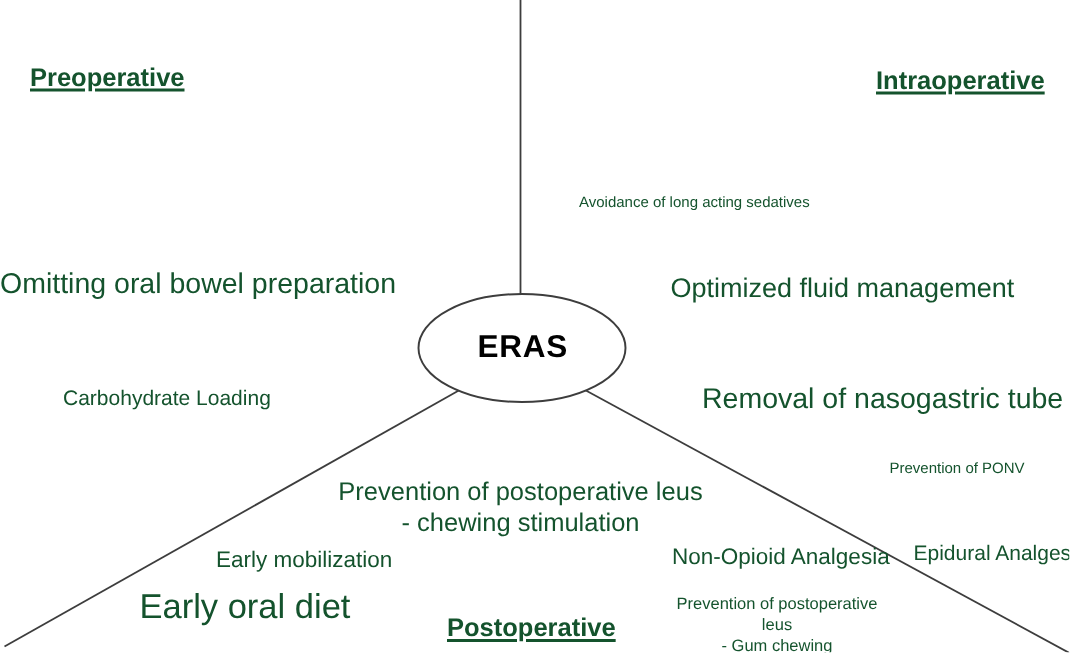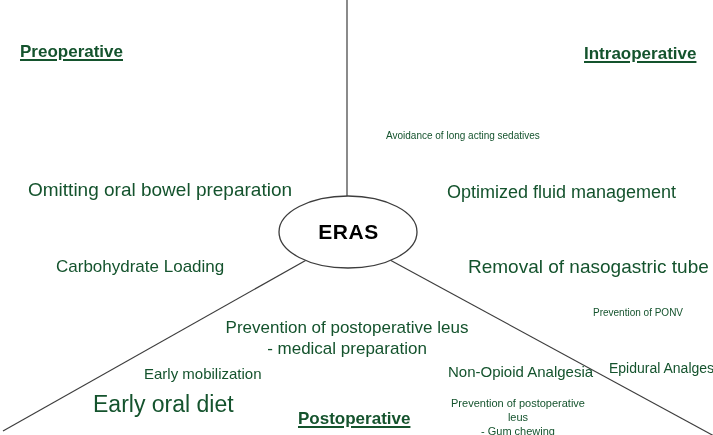--- a/index.html
+++ b/index.html
@@ -60,37 +60,37 @@
     <line x1="310" y1="258" x2="3" y2="431" stroke="#3d3d3d" stroke-width="1.2"></line>
     <line x1="390" y1="260" x2="716" y2="437" stroke="#3d3d3d" stroke-width="1.2"></line>
     <ellipse cx="348" cy="232" rx="69" ry="36" fill="#ffffff" stroke="#3d3d3d" stroke-width="1.3"></ellipse>
   </svg>
 
   <div class="center-label">ERAS</div>
 
   <div class="label section-header" style="left:20px; top:42px;">Preoperative</div>
 
 
-  <div class="label" style="left:28px; top:179px; font-size:19px;">Omitting oral bowel preparation</div>
+  <div class="label" style="left:0; top:179px; font-size:19px;">Omitting oral bowel preparation</div>
 
-  <div class="label" style="left:56px; top:257px; font-size:17px;">Carbohydrate Loading</div>
+  <div class="label" style="left:42px; top:257px; font-size:14px;">Carbohydrate Loading</div>
 
   <div class="label section-header" style="left:584px; top:44px;text-align:center;">Intraoperative</div>
 
   <div class="label" style="left:386px; top:112px; font-size:10px;margin-top:18px;">Avoidance of long acting sedatives</div>
 
   <div class="label" style="left:447px; top:182px; font-size:18px;text-align:right;">Optimized fluid management</div>
 
   <div class="label" style="left:468px; top:256px; font-size:19px;">Removal of nasogastric tube</div>
 
   <div class="label" style="left:593px; top:307px; font-size:10px;">Prevention of PONV</div>
 
   <div class="label two-line" style="left:222px; top:317px; width:250px; font-size:17px; line-height:21px;">
     <div>Prevention of postoperative leus</div>
-    <div>- medical preparation</div>
+    <div>- chewing stimulation</div>
   </div>
 
   <div class="label" style="left:144px; top:365px; font-size:15px;">Early mobilization</div>
 
   <div class="label" style="left:93px; top:391px; font-size:23px;">Early oral diet</div>
 
   <div class="label" style="left:448px; top:363px; font-size:15px;">Non-Opioid Analgesia</div>
 
   <div class="label" style="left:609px; top:360px; font-size:14px;">Epidural Analgesia</div>
 

